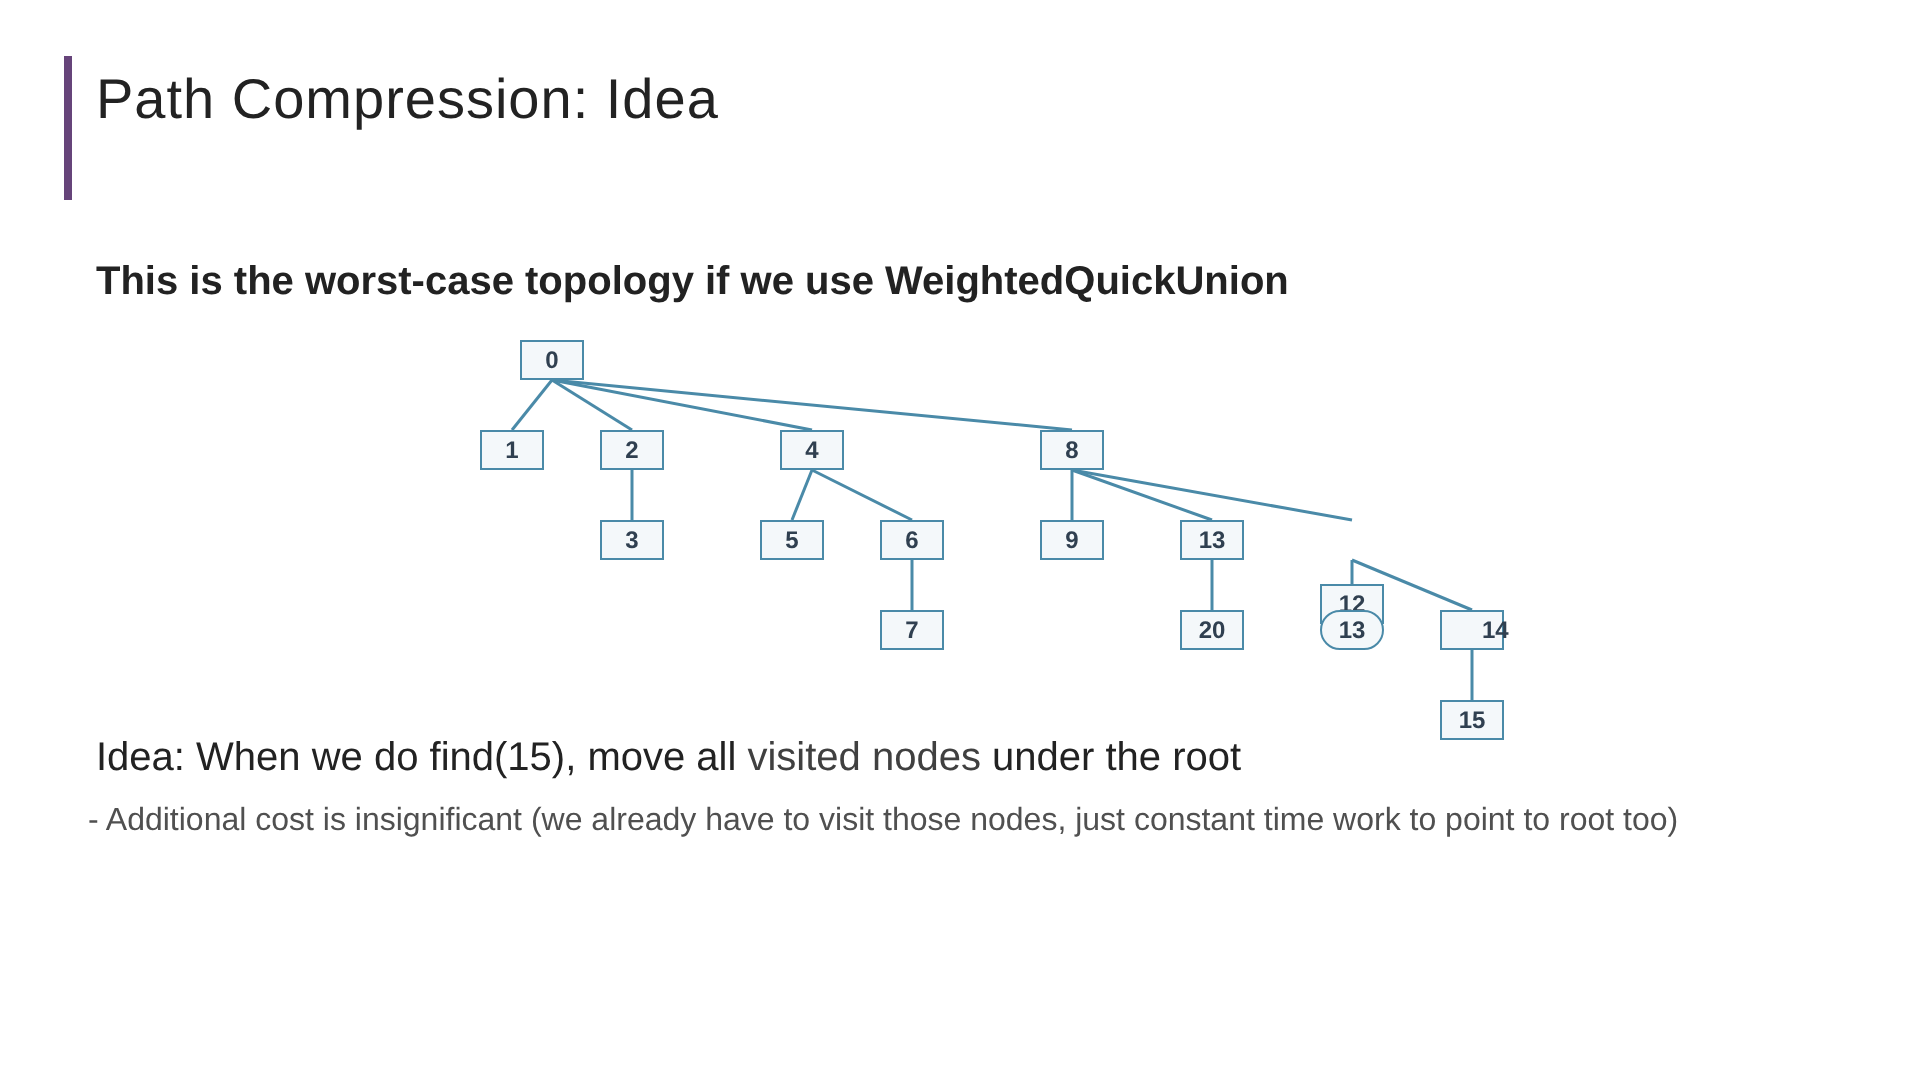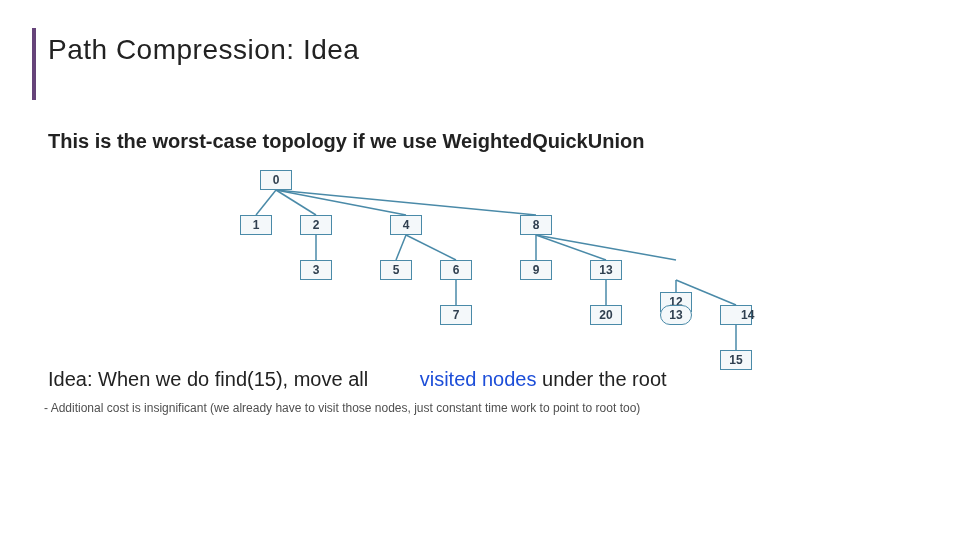--- a/index.html
+++ b/index.html
@@ -64,28 +64,27 @@
     stroke: #4a8aa8;
     stroke-width: 1.5;
   }
   .idea {
     position: absolute;
     left: 48px;
     top: 368px;
     font-size: 20px;
   }
   .visited {
-    color: #1d4ed8;
-    margin-left: 46px;
+    color: #404040;
   }
   .bullet {
     position: absolute;
     left: 56px;
     top: 400px;
-    font-size: 12px;
+    font-size: 16px;
     color: #505050;
     width: 860px;
     line-height: 1.35;
   }
   .bullet-dash {
     margin-left: -12px;
   }
 </style>
 </head>
 <body>

